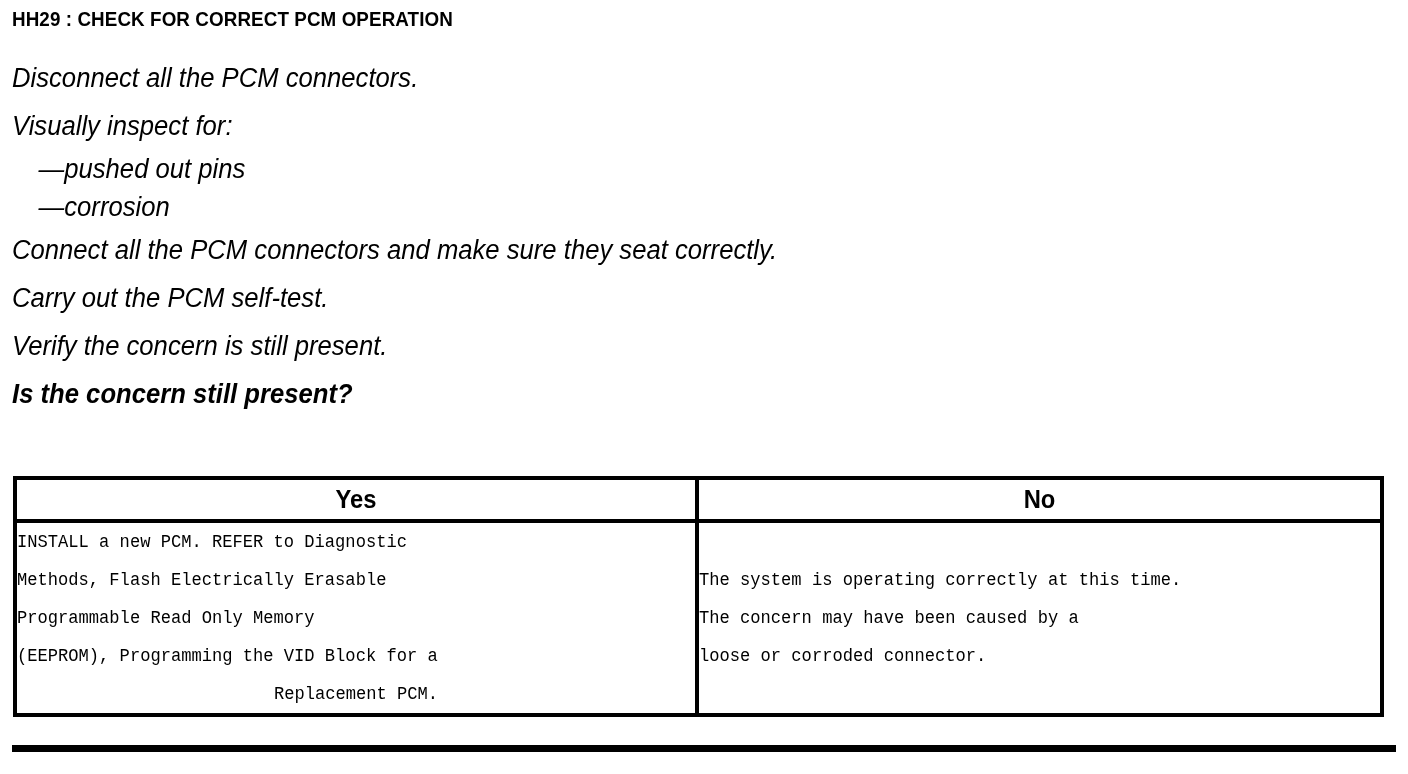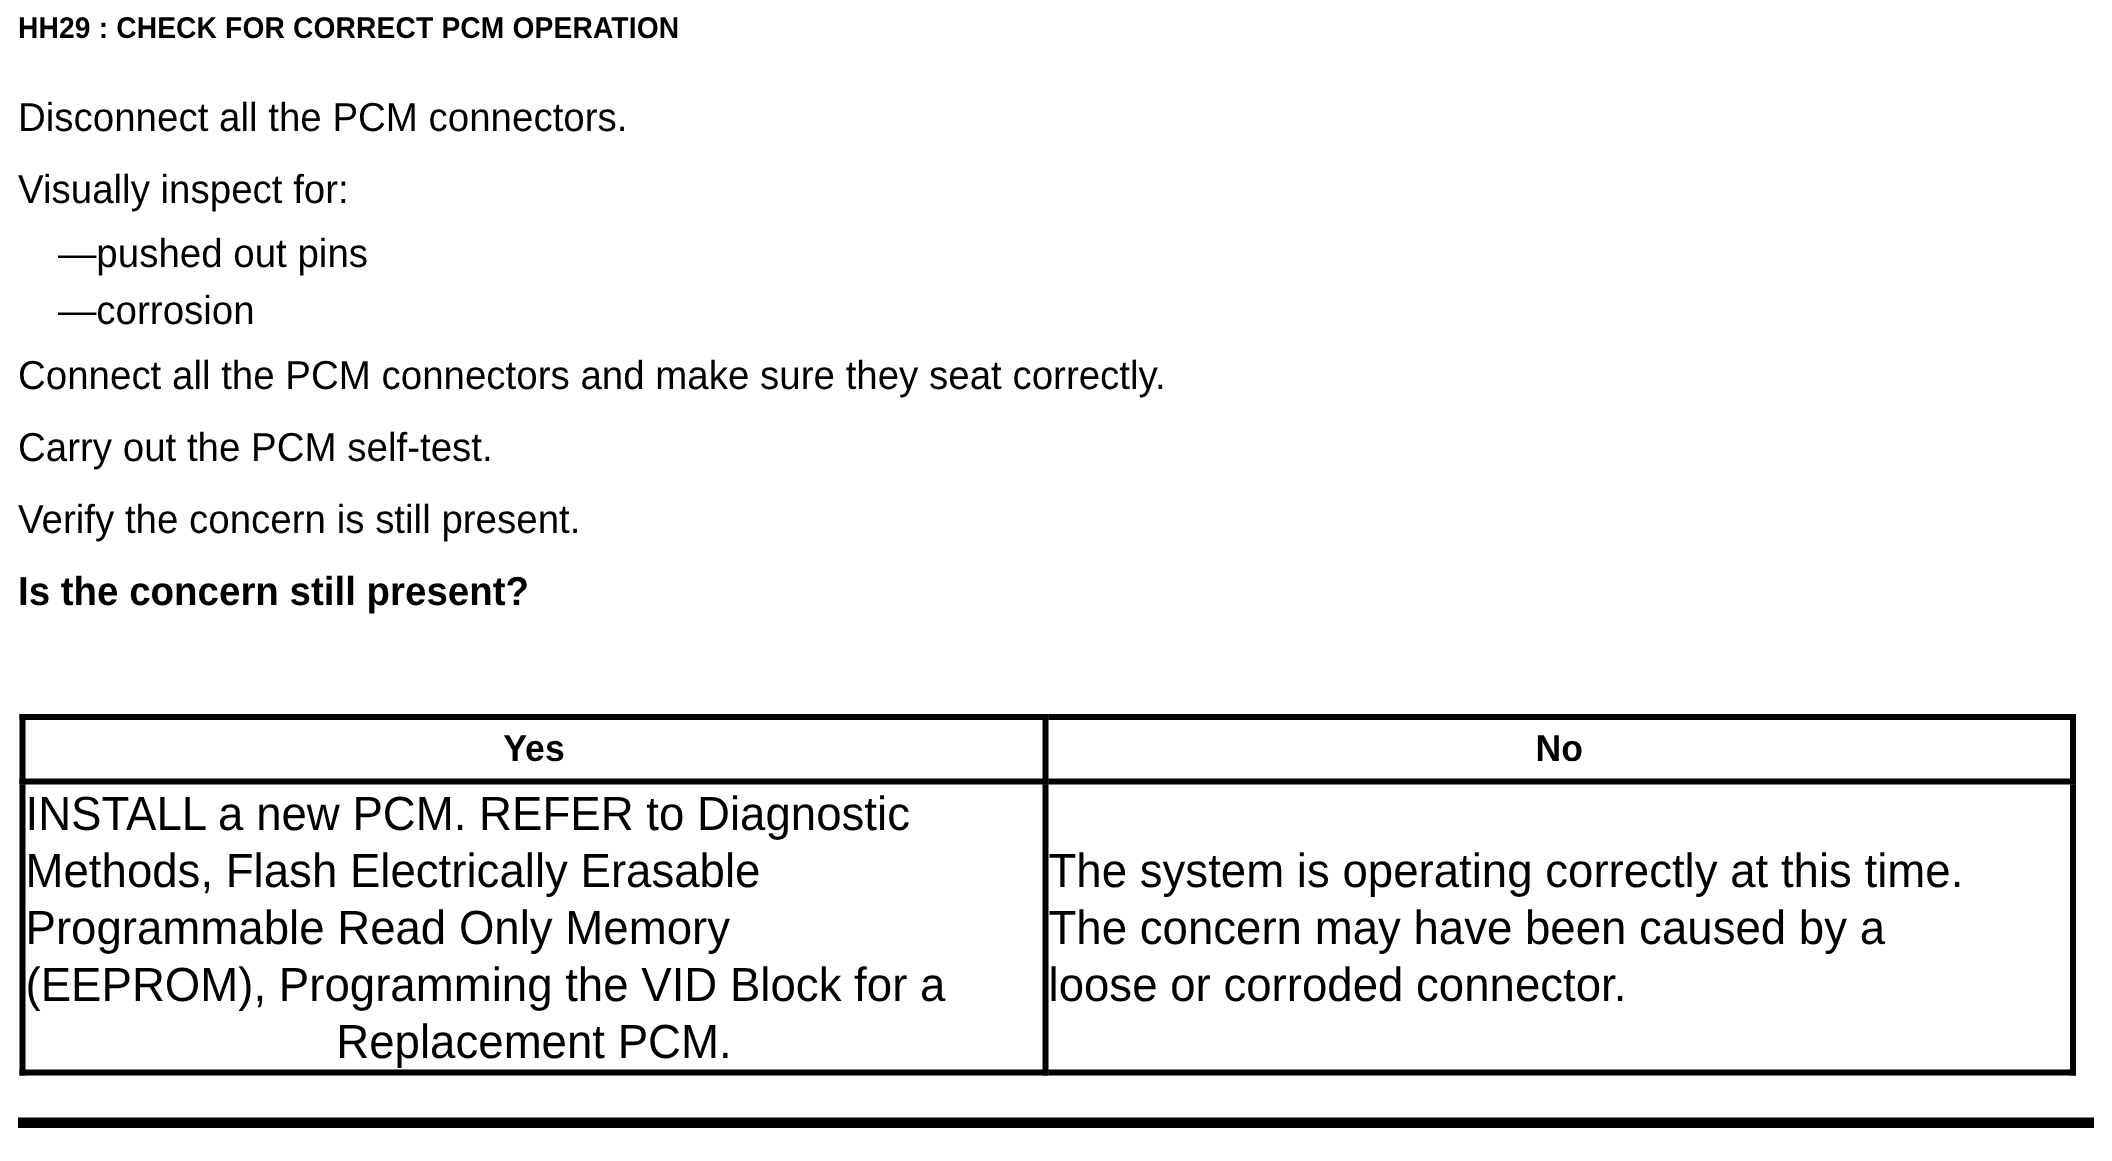--- a/index.html
+++ b/index.html
@@ -35,20 +35,21 @@
     transform: scaleX(0.94);
     transform-origin: left center;
   }
 
   
   .instructions {
     position: absolute;
     left: 12px;
     top: 54px;
     width: 1200px;
+    font-style: italic;
   }
   .instr-line {
     font-size: 27px;
     line-height: 48px;
     white-space: nowrap;
     transform: scaleX(0.95);
     transform-origin: left center;
   }
   .instr-line.tight {
     line-height: 38px;
@@ -80,23 +81,24 @@
 
   .decision-table th {
     height: 39px;
     font-size: 25px;
     font-weight: bold;
     text-align: center;
     transform: scaleX(0.95);
   }
 
   .cell-body {
-    font-size: 32px;
+    font-size: 18px;
     line-height: 38px;
     padding: 2px 2px 2px 3px;
+    font-family: Liberation Mono, monospace;
   }
   .cell-yes { height: 186px; vertical-align: middle; }
   .cell-no  { height: 186px; vertical-align: middle; }
 
   .cell-line {
     white-space: nowrap;
     transform: scaleX(0.95);
     transform-origin: left center;
   }
   .cell-line.center {

